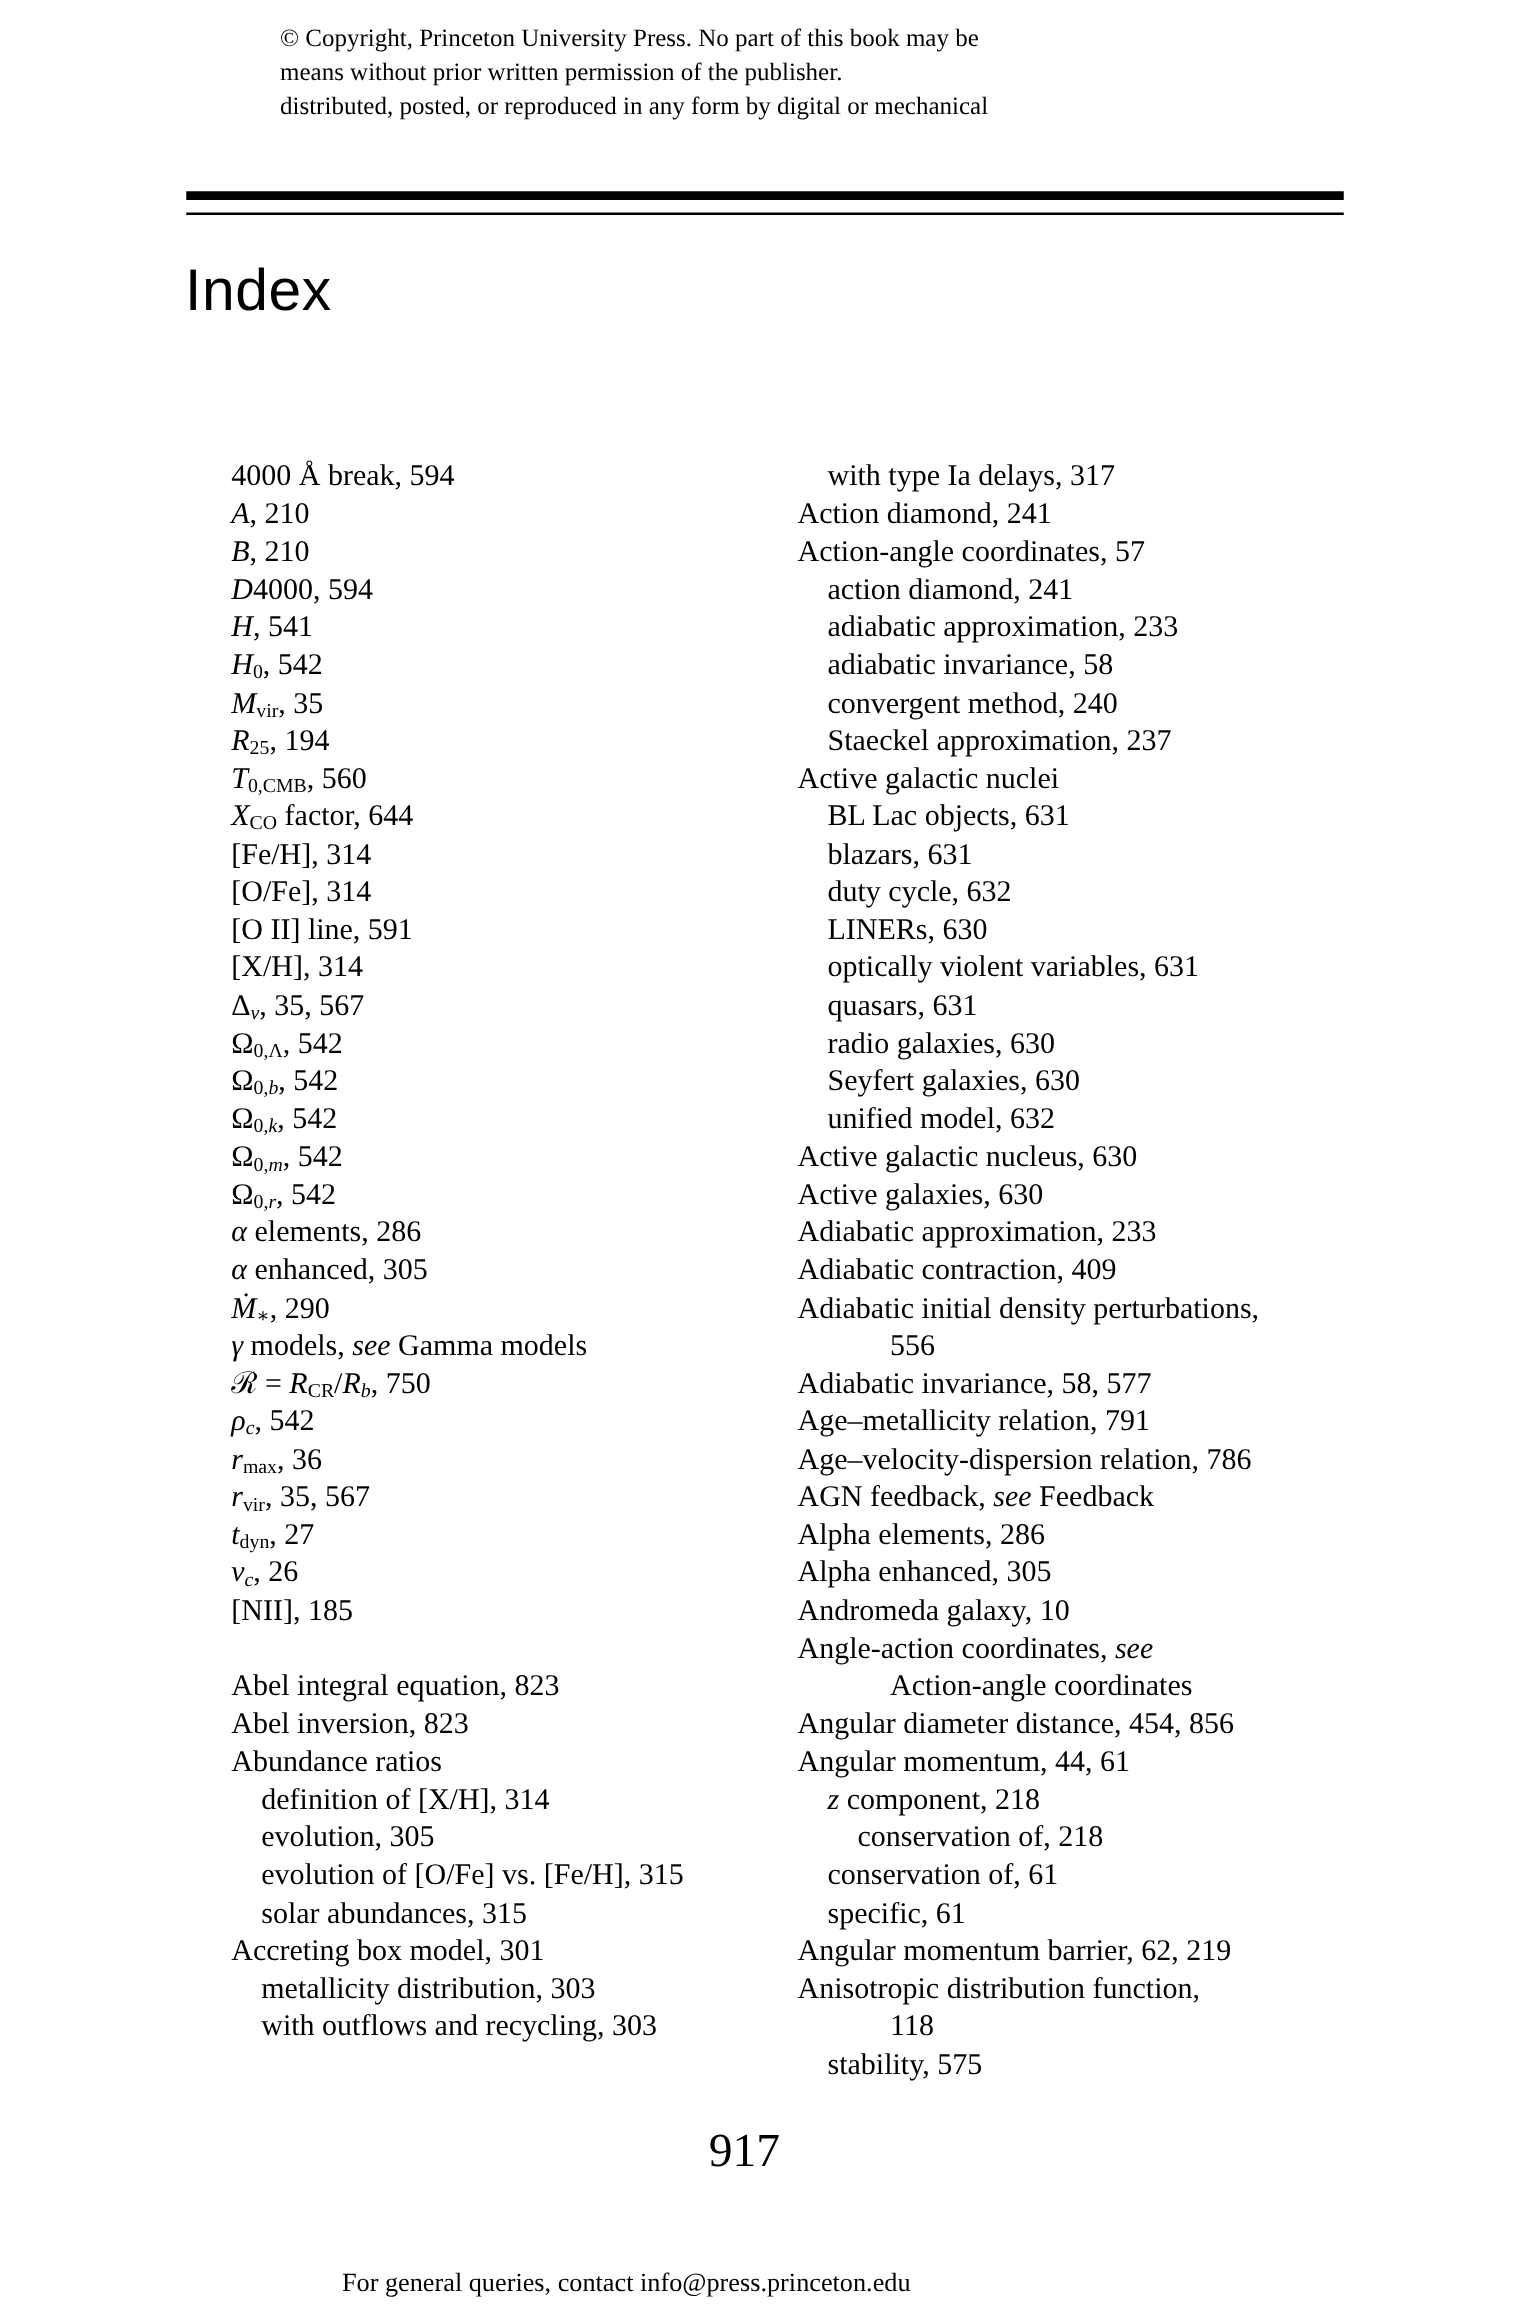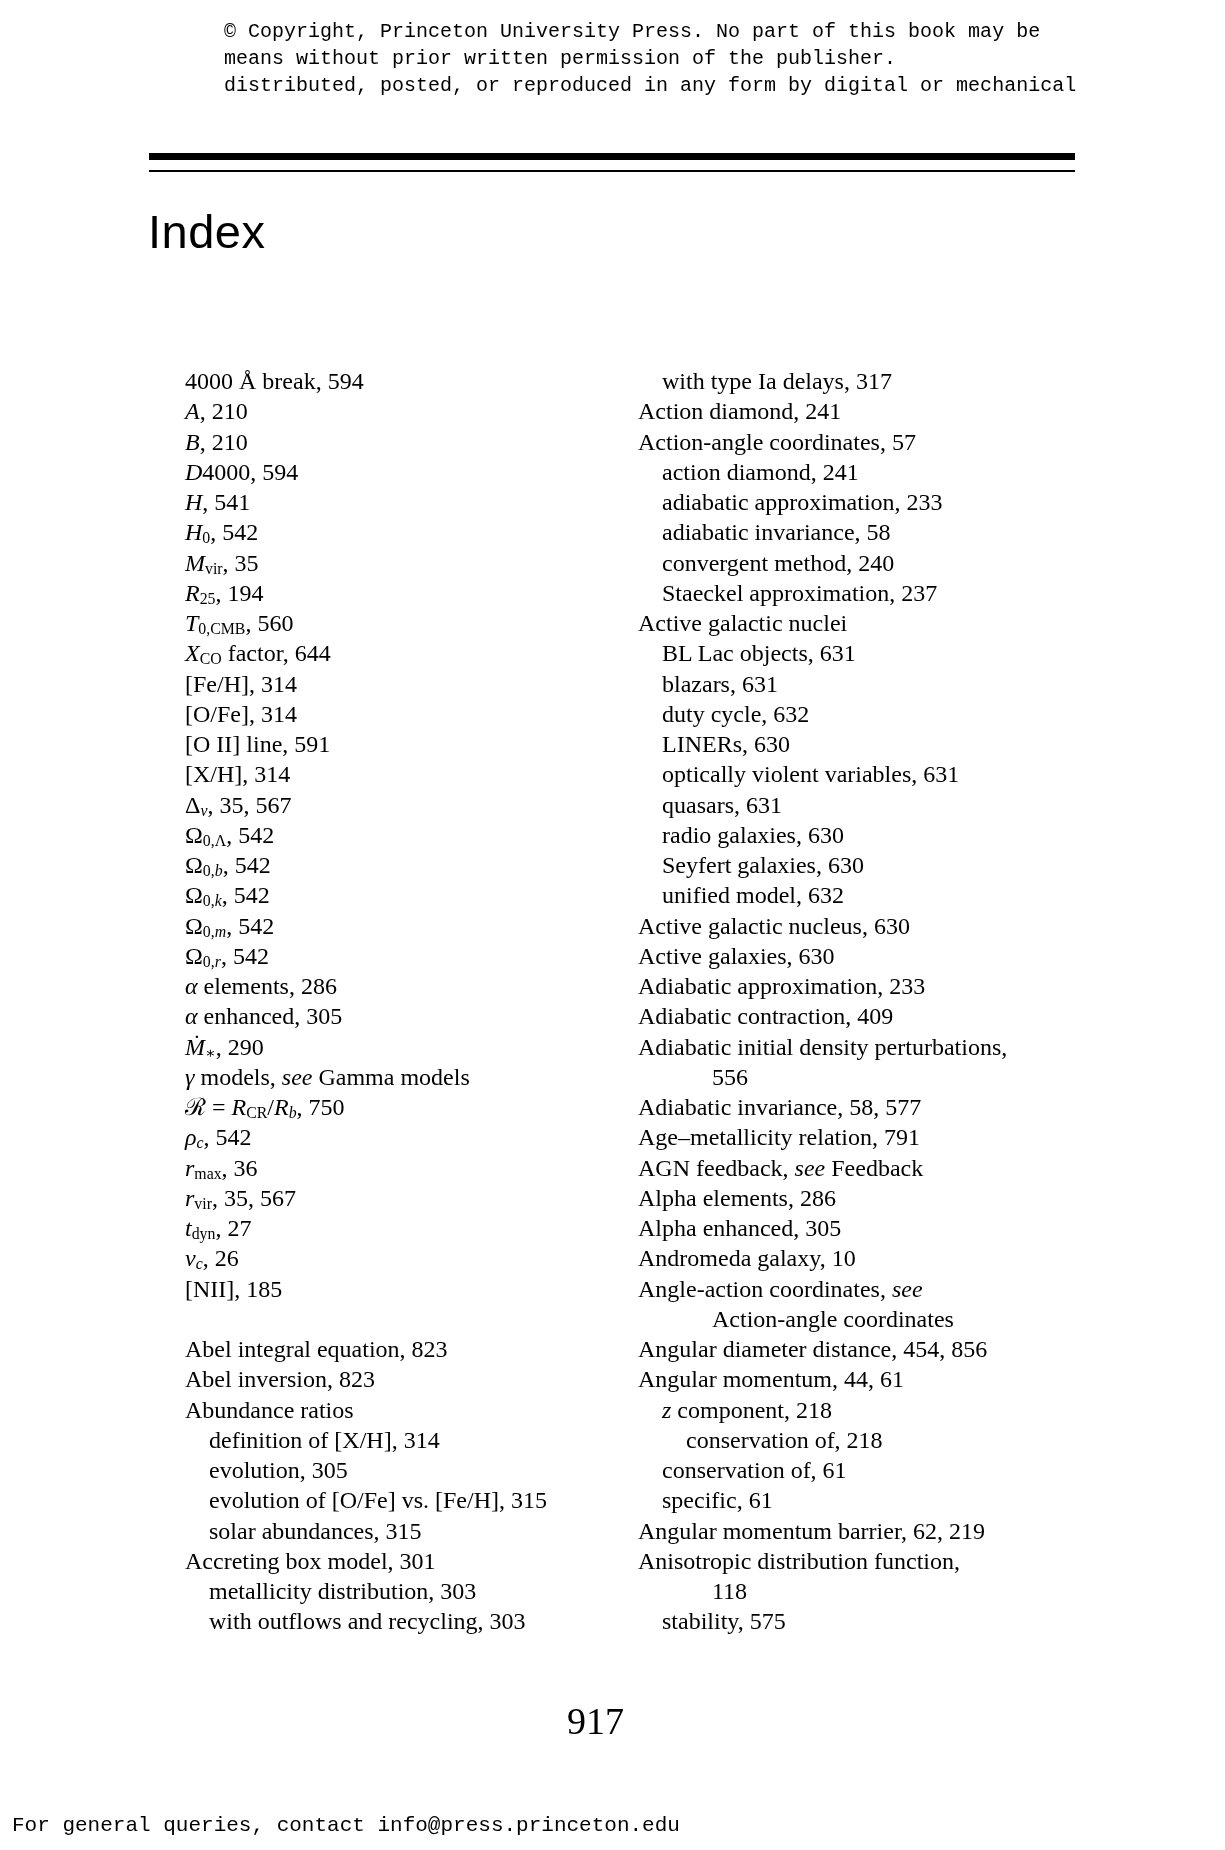--- a/index.html
+++ b/index.html
@@ -2,21 +2,21 @@
 <html><head>
 <meta charset="utf-8">
 <style>
   html, body { margin: 0; padding: 0; }
   body {
     width: 1225px; height: 1850px;
     background: #ffffff; color: #000000;
     position: relative; overflow: hidden;
     font-family: "Liberation Serif", "DejaVu Serif", serif;
   }
-  .sans { font-family: Liberation Mono, monospace; }
+  .sans { font-family: Liberation Serif, serif; }
 
   #copyright {
     position: absolute; left: 224px; top: 18px;
     font-size: 20px; line-height: 27px;
   }
 
   #rule-thick {
     position: absolute; left: 149px; top: 153px;
     width: 926px; height: 7px; background: #000;
   }
@@ -54,22 +54,22 @@
     line-height: 0;
     vertical-align: -0.22em;
   }
 
   #page-number {
     position: absolute; left: 0; top: 1702px; width: 1191px;
     text-align: center; font-size: 38px; line-height: 38px;
   }
 
   #footer {
-    position: absolute; left: 12px; top: 1814px; width: 1002px;
-    text-align: left; font-size: 21px; line-height: 24px;
+    position: absolute; left: 0; top: 1814px; width: 1002px;
+    text-align: center; font-size: 21px; line-height: 24px;
   }
 </style>
 </head>
 <body>
 
 <div id="copyright" class="sans">
   <div>© Copyright, Princeton University Press. No part of this book may be</div>
   <div>means without prior written permission of the publisher.</div>
   <div>distributed, posted, or reproduced in any form by digital or mechanical</div>
 </div>
@@ -143,20 +143,21 @@
     <div class="entry ind1"><span>Seyfert galaxies, 630</span></div>
     <div class="entry ind1"><span>unified model, 632</span></div>
     <div class="entry ind0"><span>Active galactic nucleus, 630</span></div>
     <div class="entry ind0"><span>Active galaxies, 630</span></div>
     <div class="entry ind0"><span>Adiabatic approximation, 233</span></div>
     <div class="entry ind0"><span>Adiabatic contraction, 409</span></div>
     <div class="entry ind0"><span>Adiabatic initial density perturbations,</span></div>
     <div class="entry ind3"><span>556</span></div>
     <div class="entry ind0"><span>Adiabatic invariance, 58, 577</span></div>
     <div class="entry ind0"><span>Age–metallicity relation, 791</span></div>
+    <div class="entry ind0"><span>Age–velocity-dispersion relation, 786</span></div>
     <div class="entry ind0"><span>AGN feedback, </span><span class="it">see</span><span> Feedback</span></div>
     <div class="entry ind0"><span>Alpha elements, 286</span></div>
     <div class="entry ind0"><span>Alpha enhanced, 305</span></div>
     <div class="entry ind0"><span>Andromeda galaxy, 10</span></div>
     <div class="entry ind0"><span>Angle-action coordinates, </span><span class="it">see</span></div>
     <div class="entry ind3"><span>Action-angle coordinates</span></div>
     <div class="entry ind0"><span>Angular diameter distance, 454, 856</span></div>
     <div class="entry ind0"><span>Angular momentum, 44, 61</span></div>
     <div class="entry ind1"><span class="it">z</span><span> component, 218</span></div>
     <div class="entry ind2"><span>conservation of, 218</span></div>

